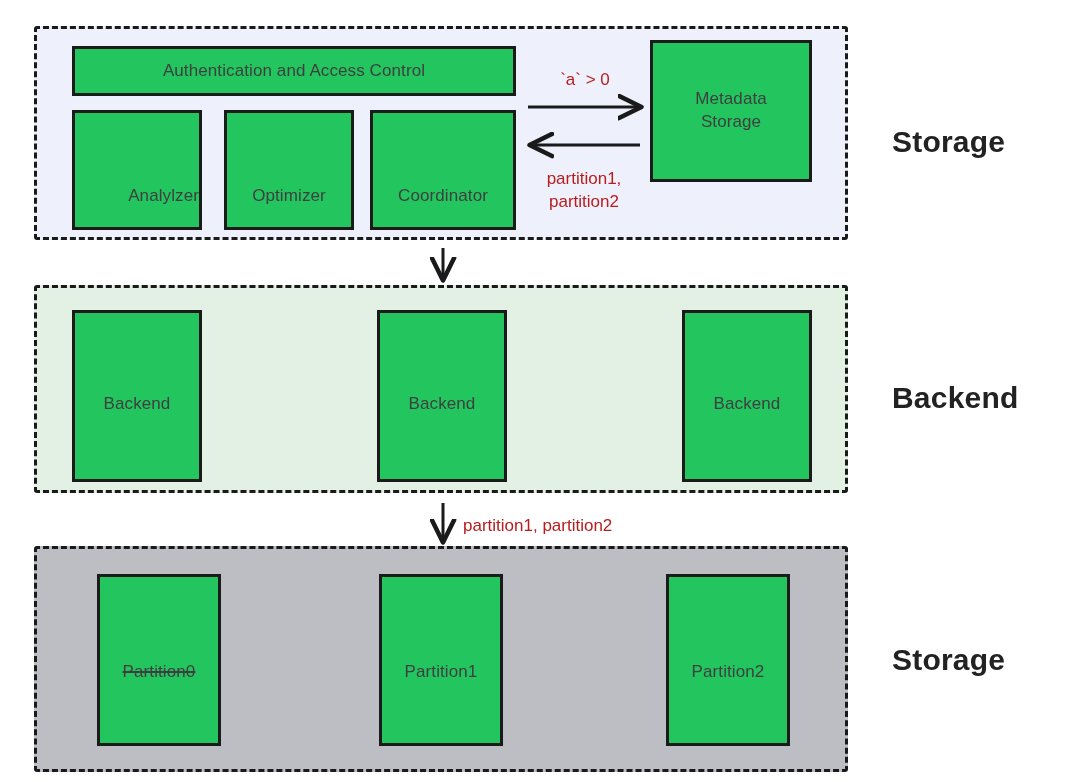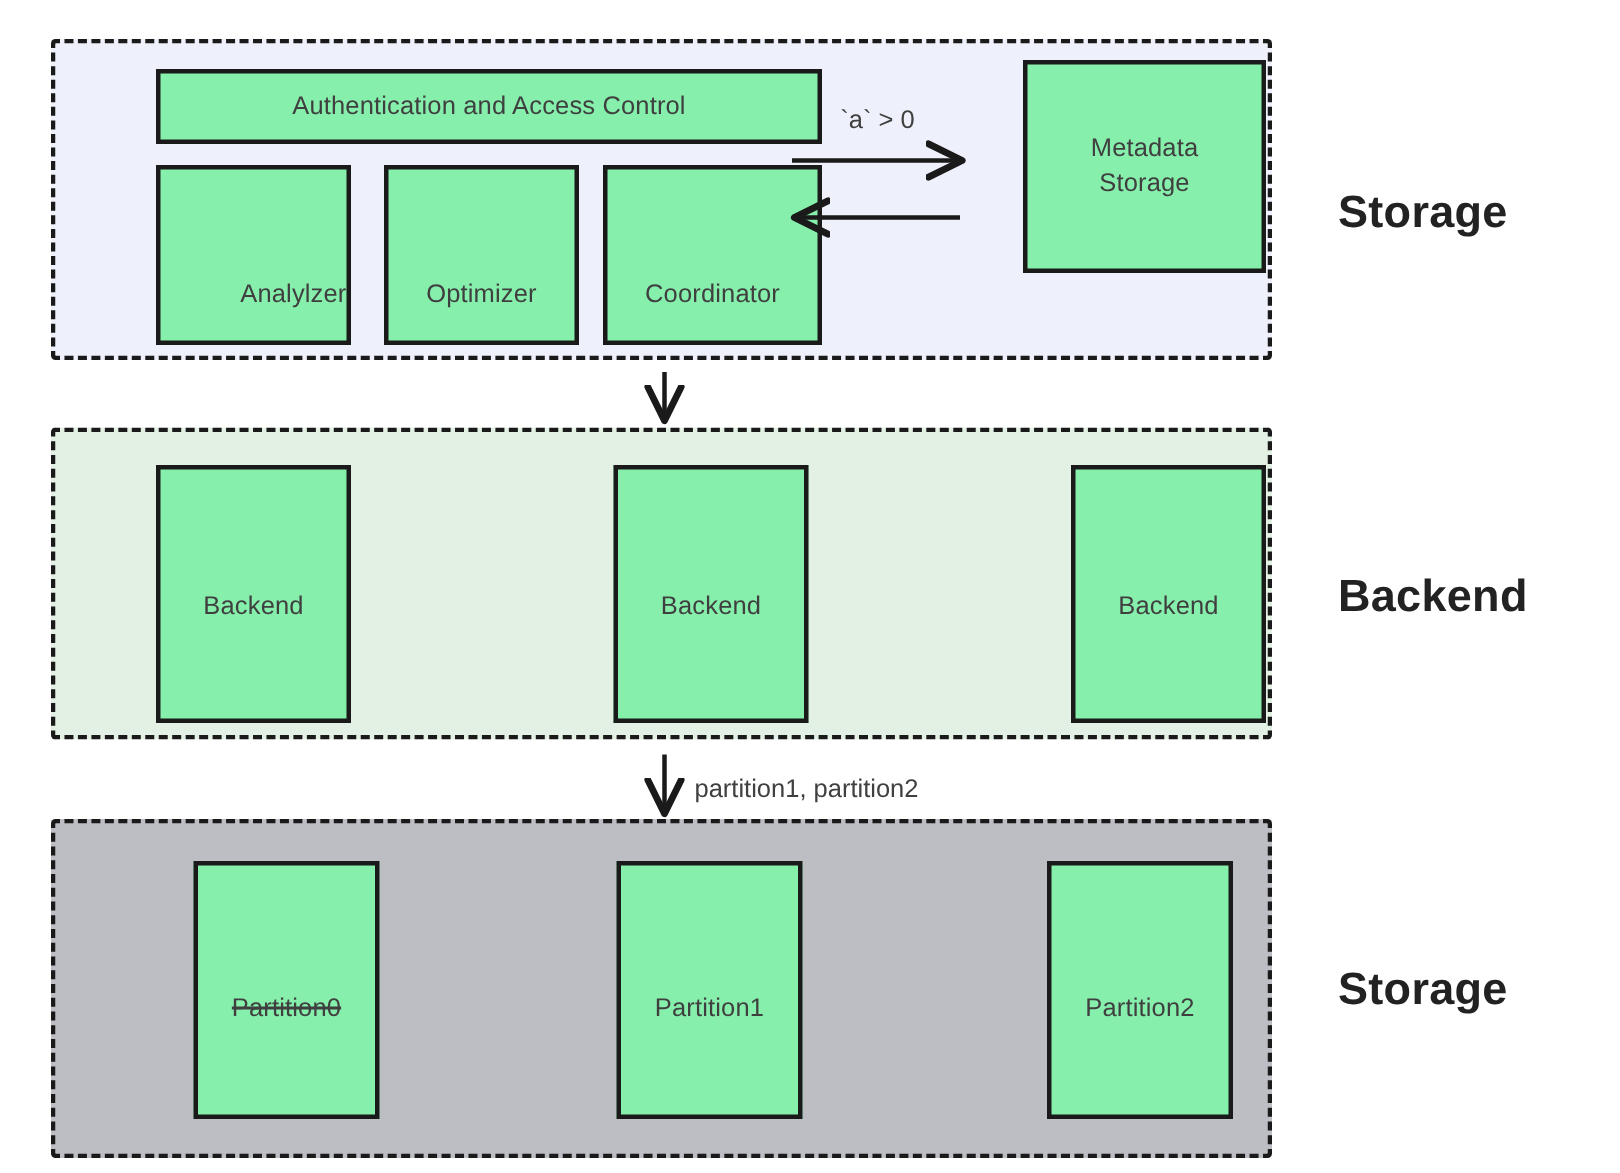--- a/index.html
+++ b/index.html
@@ -47,31 +47,30 @@
     top: 546px;
     width: 814px;
     height: 226px;
     background: #bcbec4;
   }
 
   
   .node {
     position: absolute;
     box-sizing: border-box;
-    background: #86efac;
+    background: #22c55e;
     border: 3px solid #1a1a1a;
     display: flex;
     align-items: center;
     justify-content: center;
     text-align: center;
     font-size: 17px;
     color: #3f3f3f;
     line-height: 1.35;
     letter-spacing: .1px;
-    margin-left: 32px;
   }
 
   
   .node-auth {
     left: 72px;
     top: 46px;
     width: 444px;
     height: 50px;
   }
   .node-analyzer {
@@ -158,21 +157,21 @@
     top: 0;
     width: 1080px;
     height: 782px;
     pointer-events: none;
   }
 
   
   .edge-label {
     position: absolute;
     font-size: 17px;
-    color: #404040;
+    color: #b91c1c;
     line-height: 1.35;
     white-space: pre-line;
     text-align: center;
   }
   .lbl-pred {
     left: 530px;
     top: 69px;
     width: 110px;
   }
   .lbl-parts-fe {
@@ -209,20 +208,22 @@
   <div class="node node-coordinator">
     <span>Coordinator</span>
   </div>
 
   <div class="node node-metadata">
     <span style="white-space: pre-line;">Metadata
 Storage</span>
   </div>
 
   <div class="edge-label lbl-pred">`a` &gt; 0</div>
+  <div class="edge-label lbl-parts-fe">partition1,
+partition2</div>
 
   <div class="layer layer-backend"></div>
 
   <div class="node node-backend be1">
     <span>Backend</span>
   </div>
   <div class="node node-backend be2">
     <span>Backend</span>
   </div>
   <div class="node node-backend be3">

